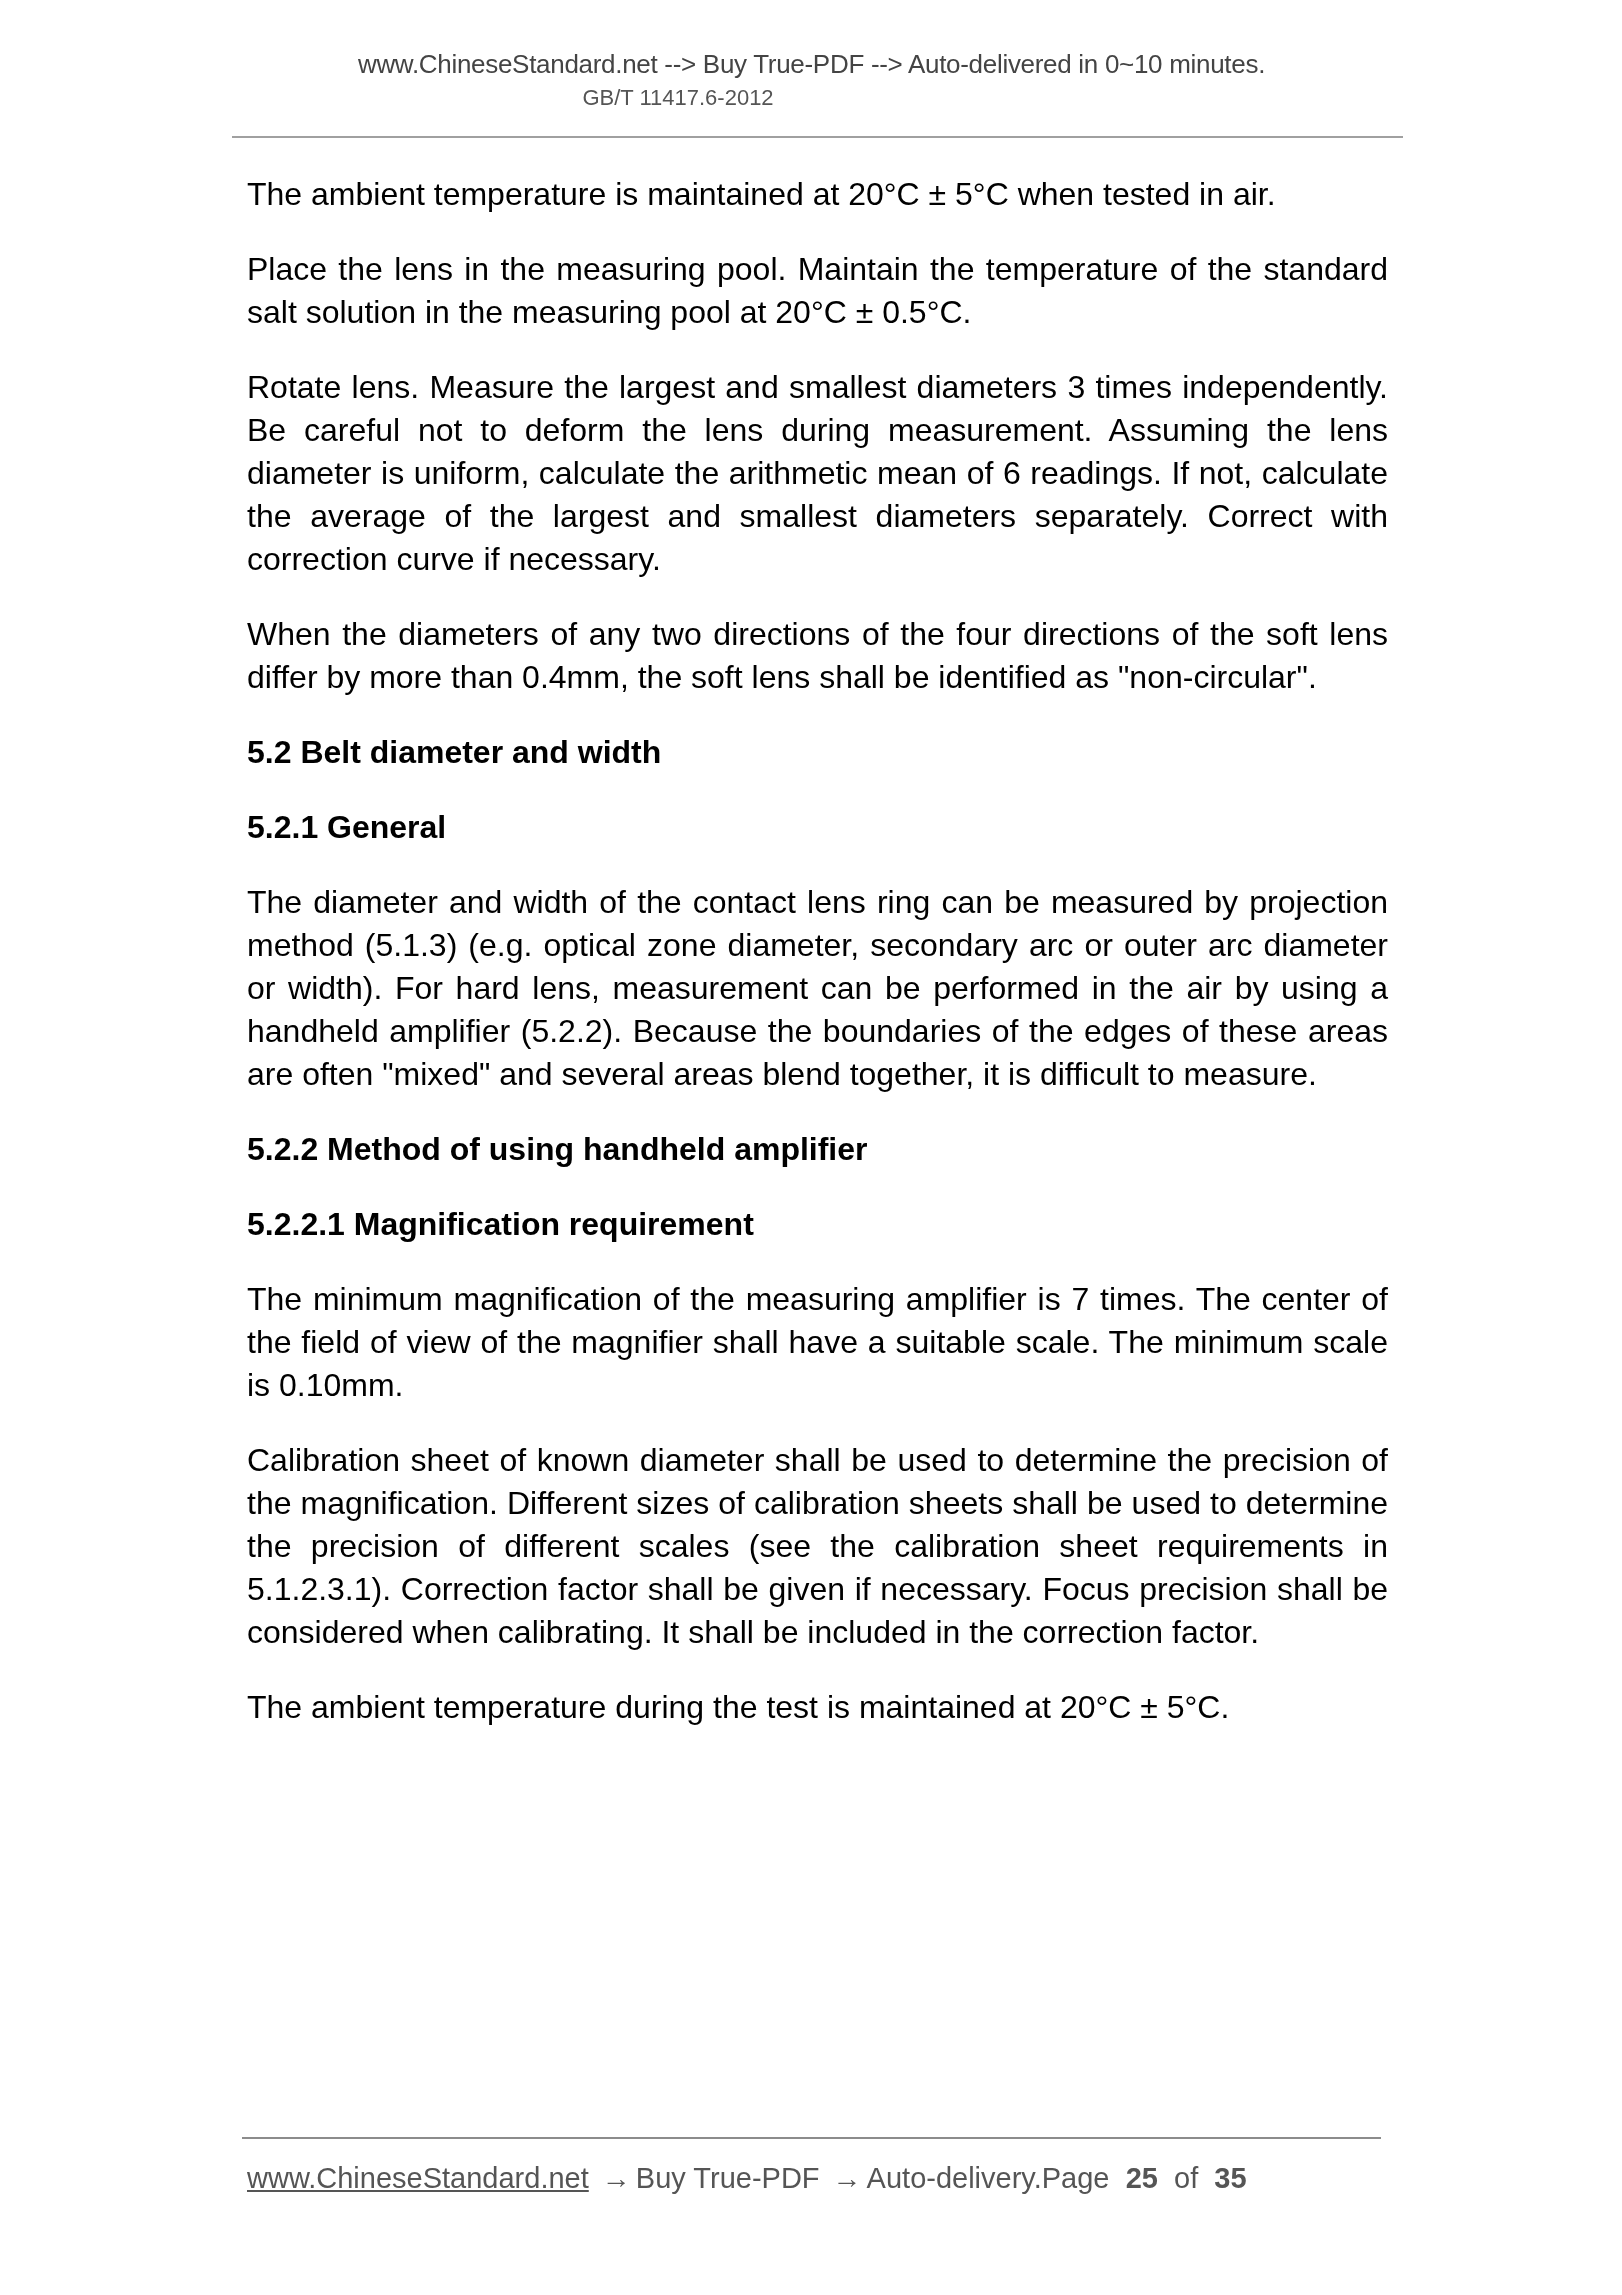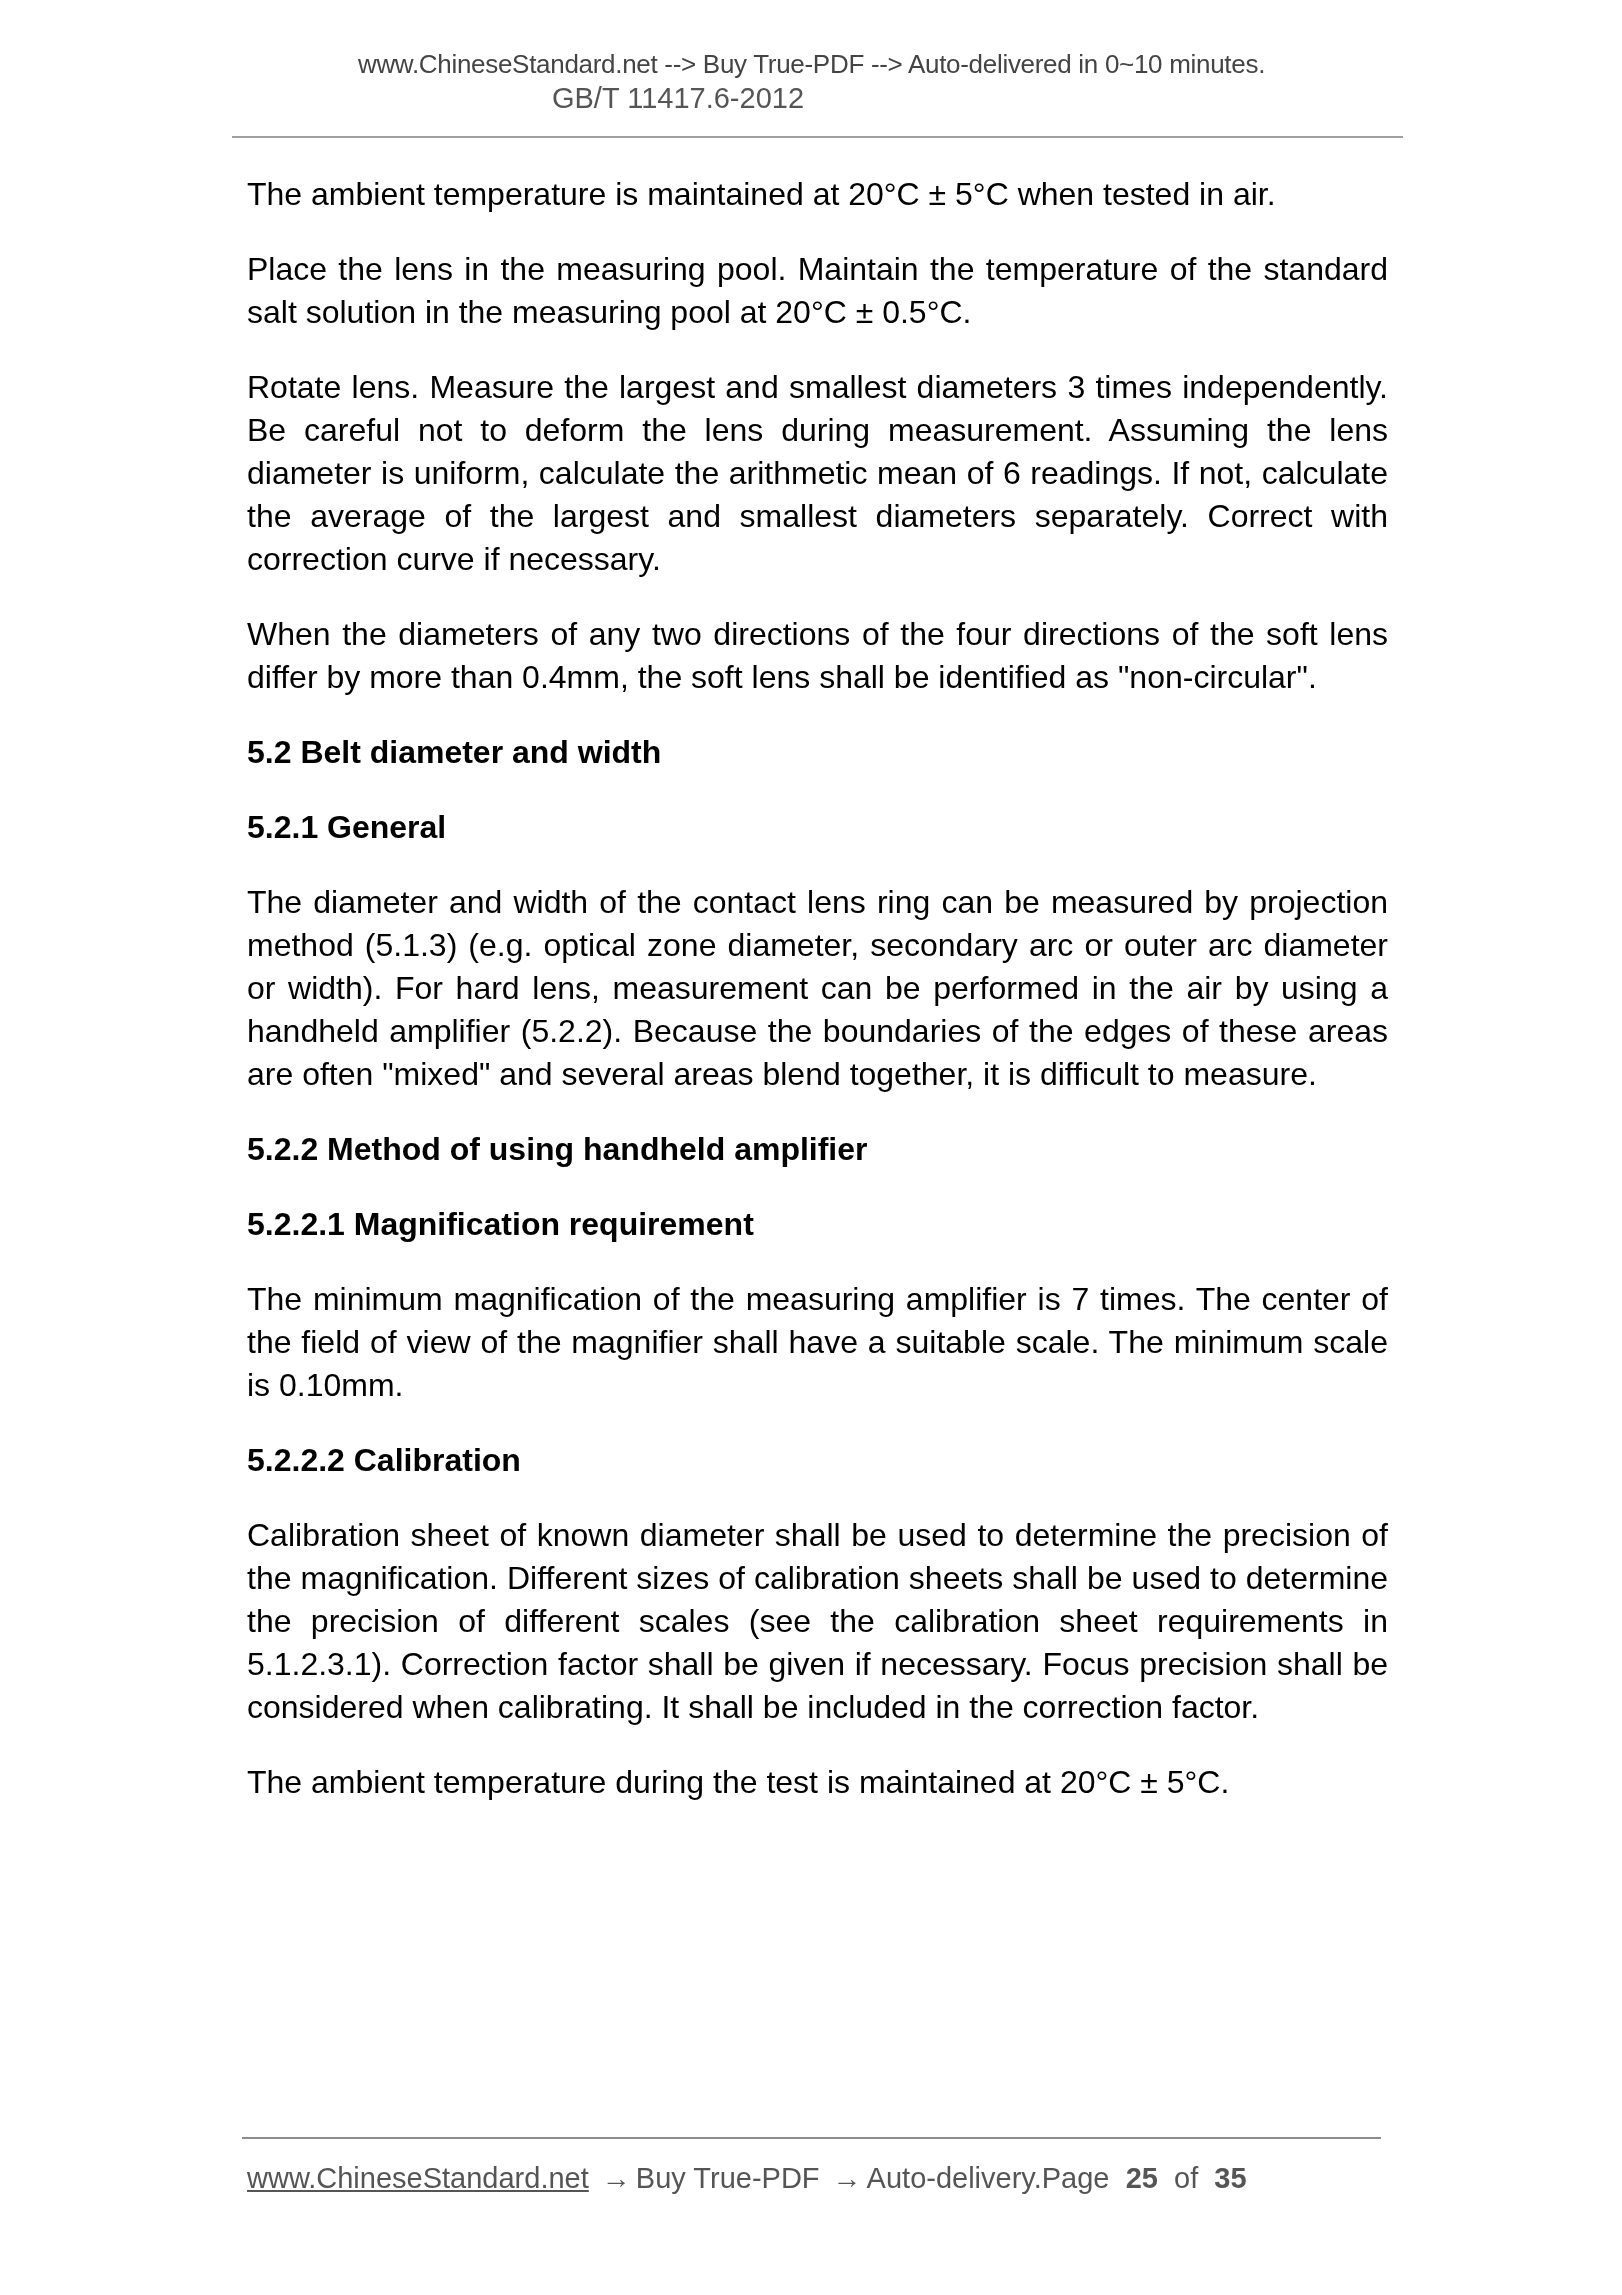--- a/index.html
+++ b/index.html
@@ -1,21 +1,21 @@
 <!DOCTYPE html>
 <html style="font-size:13.3px"><head>
 <meta charset="utf-8">
 <style>
   html, body { margin: 0; padding: 0; background: #ffffff; }
   body { width: 1623px; height: 2295px; position: relative; overflow: hidden;
          font-family: "Liberation Sans", sans-serif; color: #000; }
   .hdr1 { position: absolute; left: 0; width: 1623px; top: 42px; text-align: center;
           font-size: 26px; color: #444; line-height: 45px; letter-spacing: -0.3px; }
   .hdr2 { position: absolute; left: 0; width: 1356px; top: 83px; text-align: center;
-          font-size: 29px; color: #555; line-height: 30px; }
+          font-size: 22px; color: #555; line-height: 30px; }
   .toprule { position: absolute; left: 232px; width: 1171px; top: 136px; height: 1.7px; background: #a0a0a0; }
   .body { position: absolute; left: 247px; width: 1141px; top: 173px; }
   .p { font-size: 32px; line-height: 43px; text-align: justify; margin: 0 0 32px 0; }
   .h { font-size: 32px; line-height: 43px; font-weight: bold; margin: 0 0 32px 0; }
   .botrule { position: absolute; left: 242px; width: 1139px; top: 2137px; height: 1.7px; background: #8c8c8c; }
   .footer { position: absolute; left: 247px; width: 1136px; top: 2159px; font-size: 29px;
             color: #555; line-height: 38px; display: flex; }
   .footer a { color: #555; text-decoration: underline; }
   .arrow { margin: 0 5px; }
   .pg b { font-weight: bold; }
@@ -31,21 +31,20 @@
   <p class="p">The ambient temperature is maintained at 20°C ± 5°C when tested in air.</p>
   <p class="p">Place the lens in the measuring pool. Maintain the temperature of the standard salt solution in the measuring pool at 20°C ± 0.5°C.</p>
   <p class="p">Rotate lens. Measure the largest and smallest diameters 3 times independently. Be careful not to deform the lens during measurement. Assuming the lens diameter is uniform, calculate the arithmetic mean of 6 readings. If not, calculate the average of the largest and smallest diameters separately. Correct with correction curve if necessary.</p>
   <p class="p">When the diameters of any two directions of the four directions of the soft lens differ by more than 0.4mm, the soft lens shall be identified as "non-circular".</p>
   <div class="h">5.2 Belt diameter and width</div>
   <div class="h">5.2.1 General</div>
   <p class="p">The diameter and width of the contact lens ring can be measured by projection method (5.1.3) (e.g. optical zone diameter, secondary arc or outer arc diameter or width). For hard lens, measurement can be performed in the air by using a handheld amplifier (5.2.2). Because the boundaries of the edges of these areas are often "mixed" and several areas blend together, it is difficult to measure.</p>
   <div class="h">5.2.2 Method of using handheld amplifier</div>
   <div class="h">5.2.2.1 Magnification requirement</div>
   <p class="p">The minimum magnification of the measuring amplifier is 7 times. The center of the field of view of the magnifier shall have a suitable scale. The minimum scale is 0.10mm.</p>
-  <div class="h">5.2.2.2 Calibration</div>
   <p class="p">Calibration sheet of known diameter shall be used to determine the precision of the magnification. Different sizes of calibration sheets shall be used to determine the precision of different scales (see the calibration sheet requirements in 5.1.2.3.1). Correction factor shall be given if necessary. Focus precision shall be considered when calibrating. It shall be included in the correction factor.</p>
   <p class="p">The ambient temperature during the test is maintained at 20°C ± 5°C.</p>
 </div>
 
 <div class="botrule"></div>
 <div class="footer">
   <span>
     <a>www.ChineseStandard.net</a>
     <span class="arrow">→</span><span>Buy True-PDF</span>
     <span class="arrow">→</span><span>Auto-delivery.</span>

